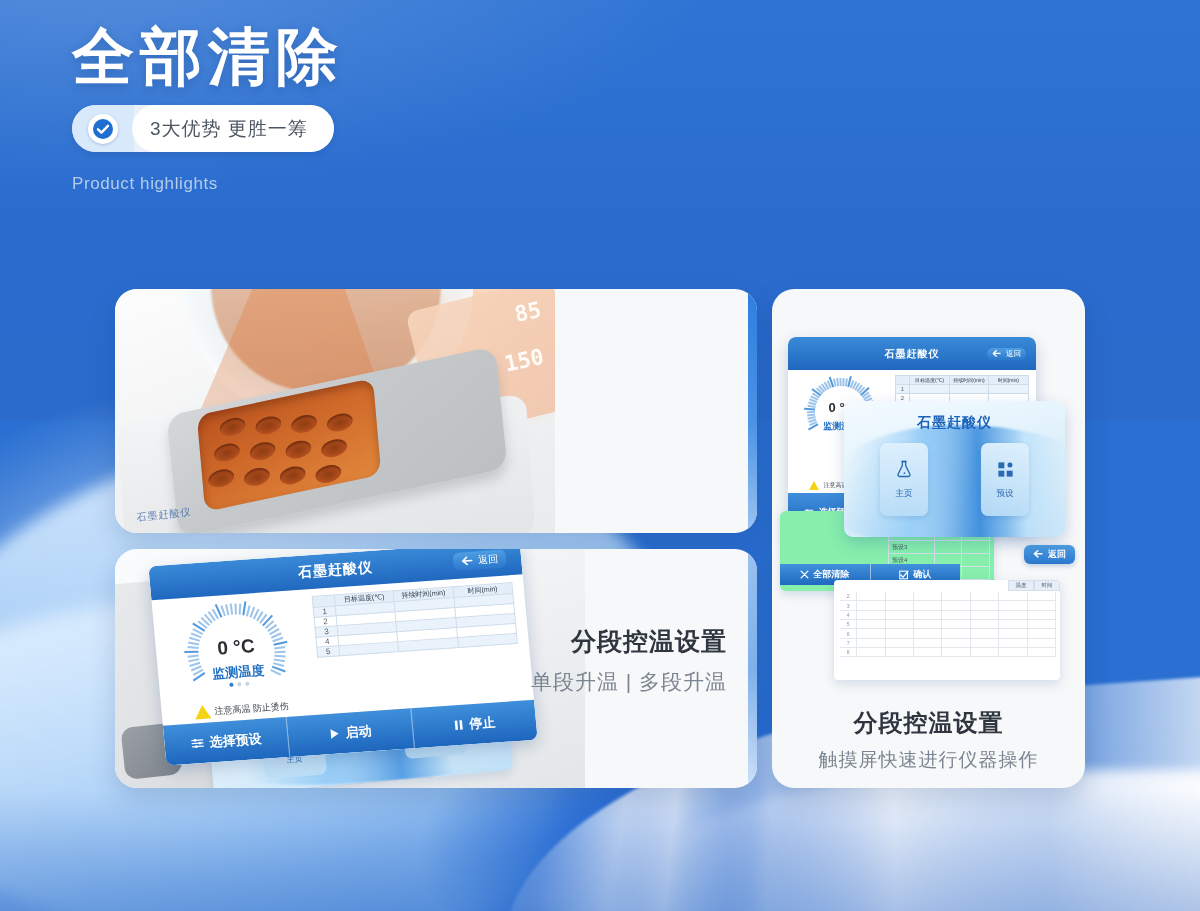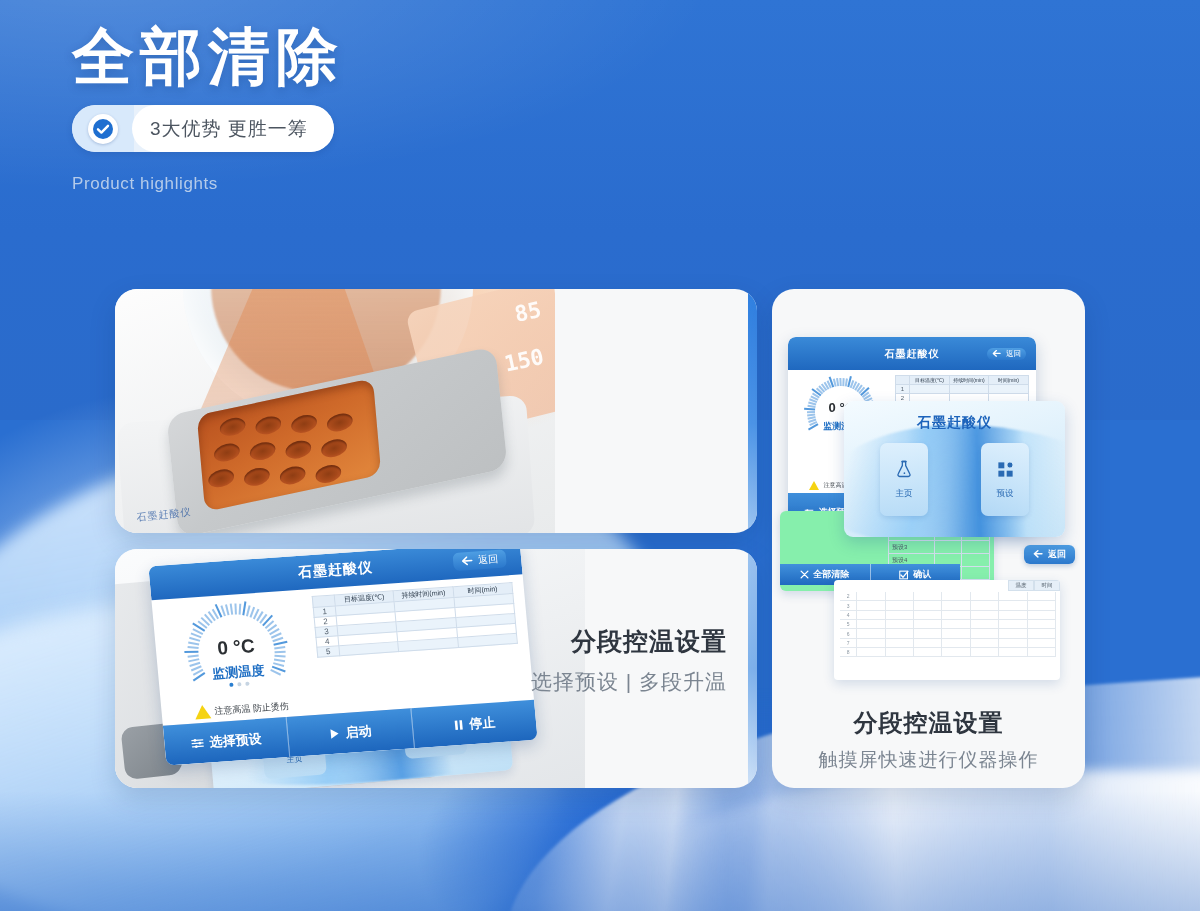--- a/index.html
+++ b/index.html
@@ -689,21 +689,21 @@
               <rect x="7.5" y="1.5" width="3" height="11" fill="#ffffff"></rect>
             </svg>
             <span>停止</span>
           </div>
         </div>
       </div>
     </div>
 
     <div class="card-copy">
       <div class="h">分段控温设置</div>
-      <div class="s">选择预设 | 多段升温</div>
+      <div class="s">单段升温 | 多段升温</div>
     </div>
     <div class="accent-bar"></div>
   </div>
 
   <div class="card" id="card-droid">
 
     <div class="dev" id="screen-droid">
       <div class="dev-topbar">
         <div class="dev-title">石墨赶酸仪</div>
         <div class="dev-back">

